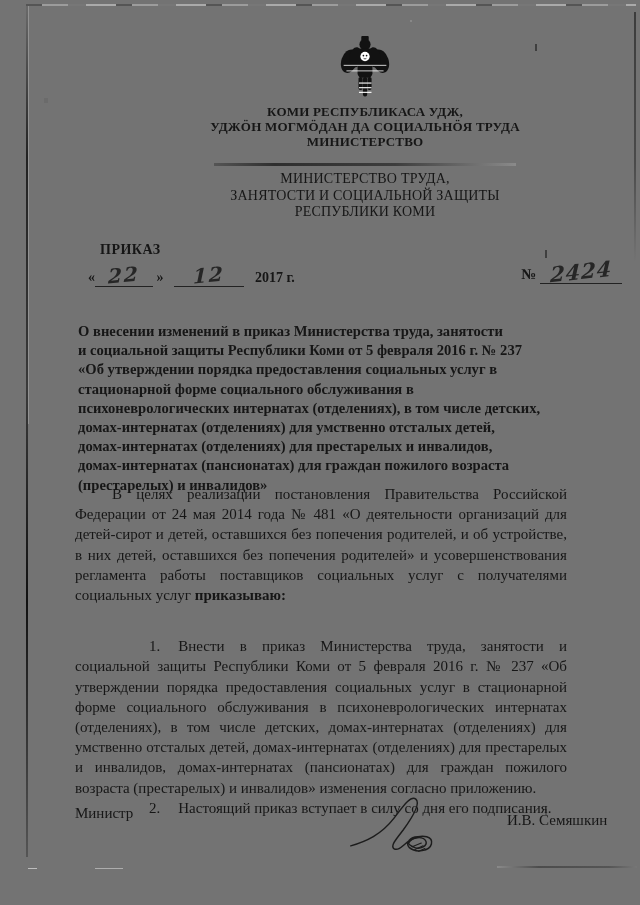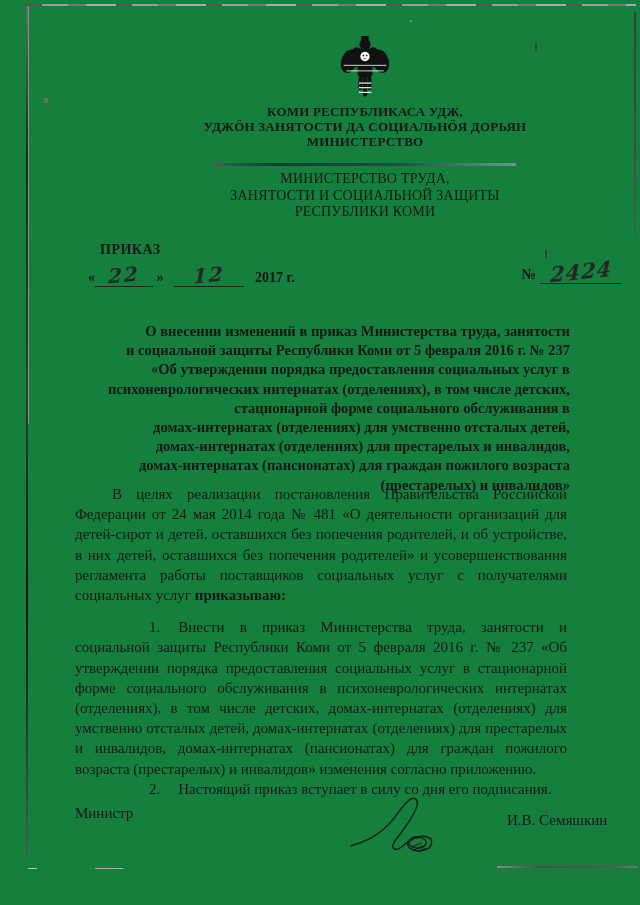--- a/index.html
+++ b/index.html
@@ -1,19 +1,19 @@
 <!DOCTYPE html>
 <html><head>
 <meta charset="utf-8">
 <style>
   html,body{margin:0;padding:0;background:#e8e8e8;}
   .page{
     position:relative;
     width:640px;height:905px;
-    background:#15803d;
+    background:#737373;
     font-family:"Liberation Serif", serif;
     color:#161616;
     overflow:hidden;
   }
   
   .scan-left{position:absolute;left:26px;top:4px;width:2px;height:853px;
     background:linear-gradient(180deg,#6a6a6a 0%,#222 18%,#3a3a3a 45%,#111 70%,#555 100%);}
   .scan-left-fringe{position:absolute;left:28px;top:4px;width:1px;height:420px;background:#9a9a9a;opacity:.8;}
   .scan-top{position:absolute;left:26px;top:4px;height:2px;width:610px;
     background:repeating-linear-gradient(90deg,#555 0 16px,#9c9c9c 16px 42px,#777 42px 60px,#aaa 60px 90px);}
@@ -52,28 +52,28 @@
     font-size:20px;color:#262626;display:inline-block;transform:rotate(-5deg) skewX(-6deg);
     letter-spacing:2px;line-height:18px;}
   .year{margin-left:8px;}
   .number-field{position:absolute;top:263px;left:521px;font-weight:bold;font-size:15px;}
   .number-field .blank{width:82px;}
   .number-field .hand{font-size:21px;transform:rotate(-6deg) skewX(-8deg);letter-spacing:1px;}
 
   .city-line{position:absolute;top:295px;left:96px;width:500px;text-align:center;font-size:14px;}
 
   
-  .doc-title{position:absolute;top:322px;left:78px;width:492px;text-align:right;
+  .doc-title{position:absolute;top:322px;left:78px;width:492px;text-align:left;
     font-weight:bold;font-size:14.6px;line-height:19.2px;}
 
   
   .body-text{position:absolute;top:484px;left:75px;width:492px;
     font-size:15px;line-height:20.2px;text-align:justify;}
   .body-text p{margin:0;text-indent:37px;}
-  .body-text p.pt{margin-top:12px;}
+  .body-text p.pt{margin-top:31px;}
   .body-text p.pt2{margin-top:0;}
   .body-text .num{display:inline-block;margin-right:18px;}
   .bold{font-weight:bold;}
 
   
   .sig-position{position:absolute;top:805px;left:75px;font-size:15px;}
   .sig-name{position:absolute;top:812px;left:507px;font-size:15px;}
   .sig-mark{position:absolute;top:790px;left:348px;}
 </style>
 </head>
@@ -116,21 +116,21 @@
       <rect x="8" y="37" width="40" height="1" fill="#ffffff" opacity="0.85"></rect>
       <rect x="21.5" y="50" width="13.5" height="1.2" fill="#ffffff"></rect>
       <rect x="21.5" y="55" width="13.5" height="1.2" fill="#ffffff"></rect>
       <rect x="21.5" y="60" width="13.5" height="1.2" fill="#ffffff"></rect>
     </svg>
   </div>
 
   <div class="letterhead">
     <div class="komi-name">
       <div>КОМИ РЕСПУБЛИКАСА УДЖ,</div>
-      <div>УДЖÖН ЗАНЯТОСТИ ДА СОЦИАЛЬНÖЯ ДОРЬЯН</div>
+      <div>УДЖÖН МОГМÖДАН ДА СОЦИАЛЬНÖЯ ТРУДА</div>
       <div>МИНИСТЕРСТВО</div>
     </div>
     <div class="head-rule"></div>
     <div class="rus-name">
       <div>МИНИСТЕРСТВО ТРУДА,</div>
       <div>ЗАНЯТОСТИ И СОЦИАЛЬНОЙ ЗАЩИТЫ</div>
       <div>РЕСПУБЛИКИ КОМИ</div>
     </div>
   </div>
 
@@ -145,22 +145,22 @@
   <div class="number-field">
     <span>№</span>
     <span class="blank"><span class="hand">2424</span></span>
   </div>
 
 
   <div class="doc-title">
     <div>О внесении изменений в приказ Министерства труда, занятости</div>
     <div>и социальной защиты Республики Коми от 5 февраля 2016 г. № 237</div>
     <div>«Об утверждении порядка предоставления социальных услуг в</div>
+    <div>стационарной форме социального обслуживания в</div>
     <div>психоневрологических интернатах (отделениях), в том числе детских,</div>
-    <div>стационарной форме социального обслуживания в</div>
     <div>домах-интернатах (отделениях) для умственно отсталых детей,</div>
     <div>домах-интернатах (отделениях) для престарелых и инвалидов,</div>
     <div>домах-интернатах (пансионатах) для граждан пожилого возраста</div>
     <div>(престарелых) и инвалидов»</div>
   </div>
 
   <div class="body-text">
     <p><span>В целях реализации постановления Правительства Российской Федерации от 24 мая 2014 года № 481 «О деятельности организаций для детей-сирот и детей, оставшихся без попечения родителей, и об устройстве, в них детей, оставшихся без попечения родителей» и усовершенствования регламента работы поставщиков социальных услуг с получателями социальных услуг </span><span class="bold">приказываю:</span></p>
     <p class="pt"><span class="num">1.</span><span>Внести в приказ Министерства труда, занятости и социальной защиты Республики Коми от 5 февраля 2016 г. № 237 «Об утверждении порядка предоставления социальных услуг в стационарной форме социального обслуживания в психоневрологических интернатах (отделениях), в том числе детских, домах-интернатах (отделениях) для умственно отсталых детей, домах-интернатах (отделениях) для престарелых и инвалидов, домах-интернатах (пансионатах) для граждан пожилого возраста (престарелых) и инвалидов» изменения согласно приложению.</span></p>
     <p class="pt2"><span class="num">2.</span><span>Настоящий приказ вступает в силу со дня его подписания.</span></p>

